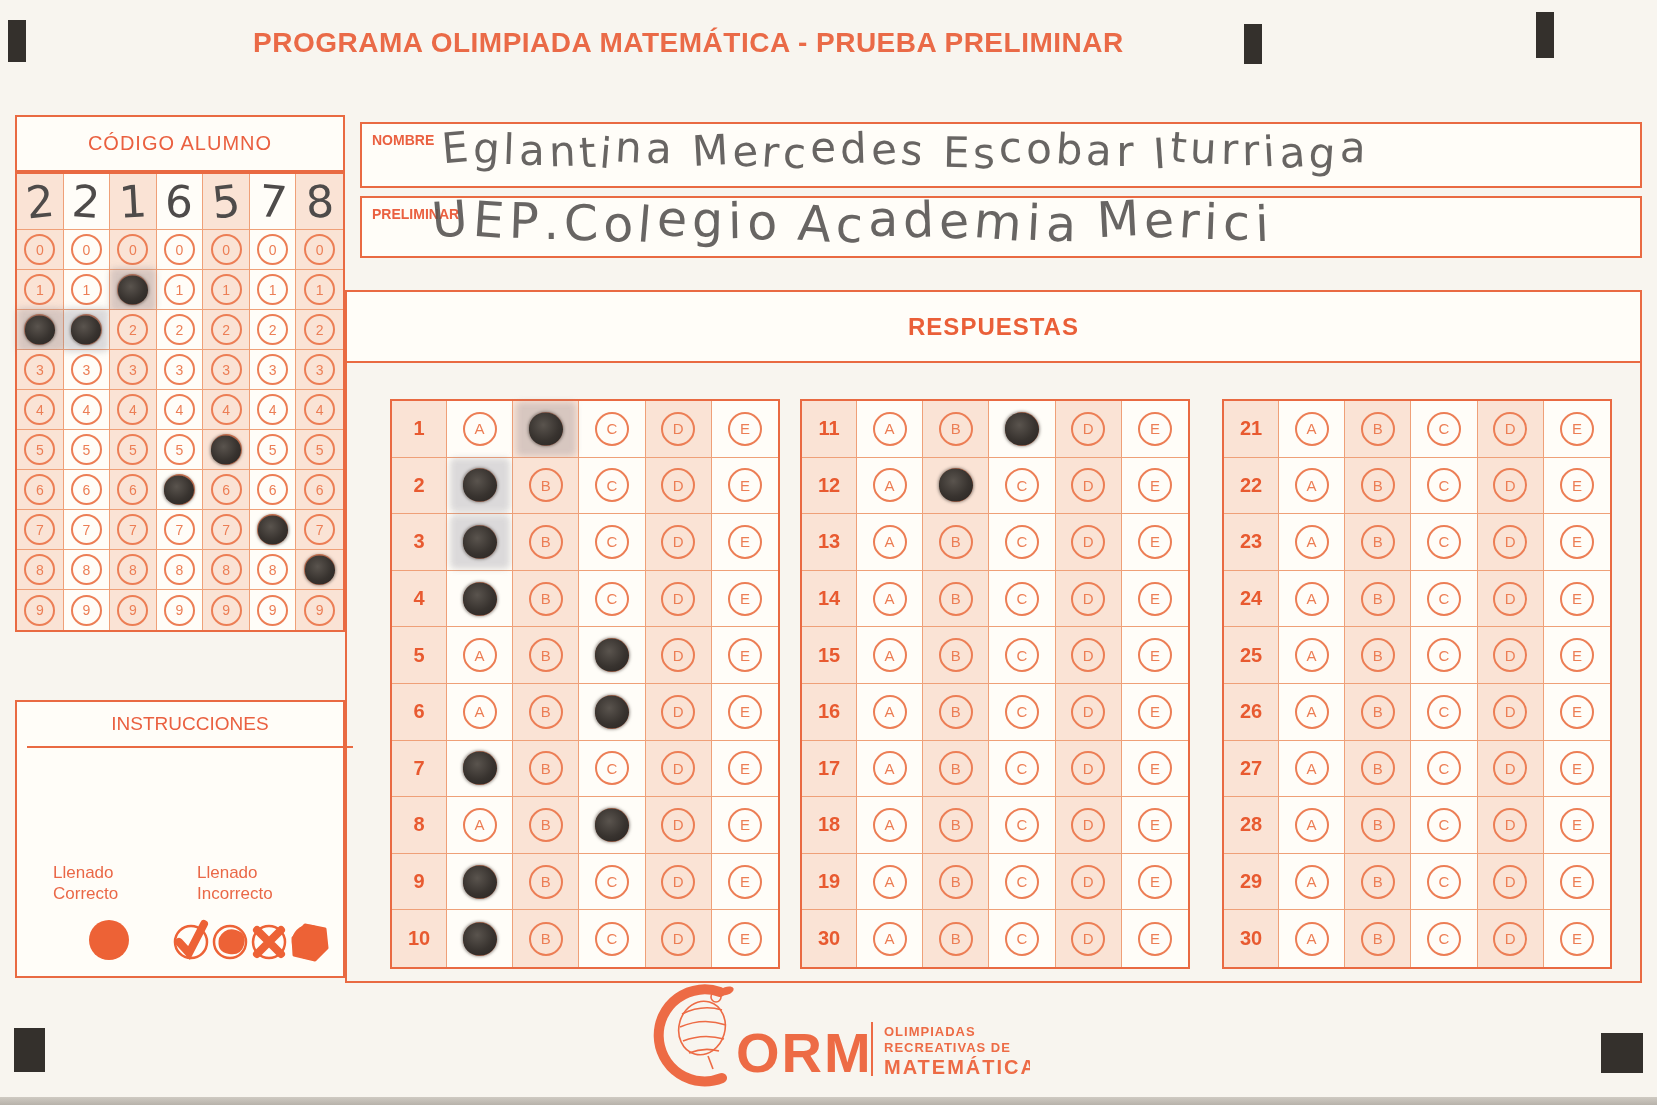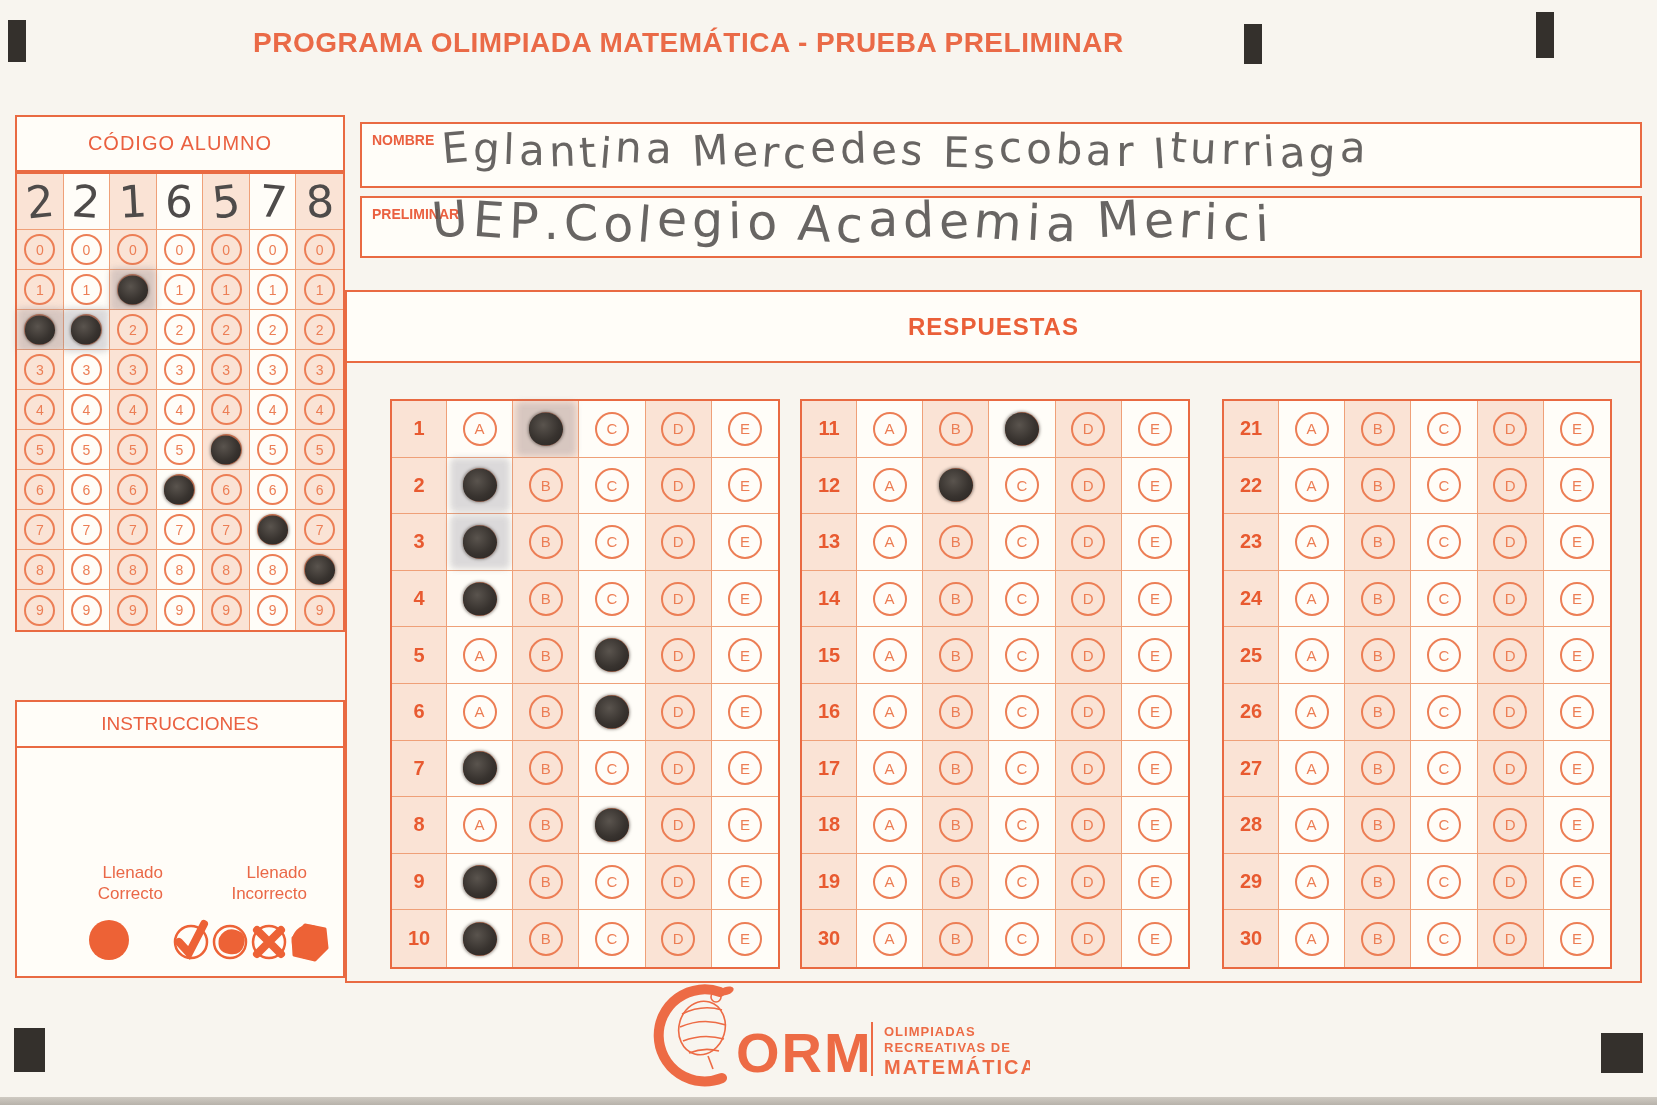--- a/index.html
+++ b/index.html
@@ -55,26 +55,26 @@
                width:34px;height:33px;border-radius:48% 52% 50% 47%;
                background:radial-gradient(circle at 42% 38%, #5a544e 0%, #38332f 55%, #262220 100%);
                box-shadow:0 0 3px 1px rgba(70,64,58,.55);}
   .filled-mark.small{width:30px;height:29px;}
   .smudge{position:absolute;left:50%;top:50%;transform:translate(-50%,-50%);
           width:60px;height:54px;border-radius:5px;background:rgba(126,126,140,.28);filter:blur(3px);}
   .smudge.small{width:46px;height:44px;}
 
   
   .instr-box{left:15px;top:700px;width:330px;height:278px;}
-  .instr-title{position:absolute;left:0;top:0;width:100%;height:46px;display:flex;align-items:center;
+  .instr-title{position:absolute;left:10px;top:0;width:100%;height:46px;display:flex;align-items:center;
                justify-content:center;font-size:19px;color:#ea6040;border-bottom:2px solid #e96a42;
                box-sizing:border-box;}
   .instr-body{position:absolute;left:16px;top:58px;width:298px;font-size:17px;line-height:1.33;
               color:#ea6847;}
-  .llenado{position:absolute;width:110px;text-align:right;font-size:17px;line-height:1.25;color:#ea6847;}
+  .llenado{position:absolute;width:110px;text-align:left;font-size:17px;line-height:1.25;color:#ea6847;}
   .llenado-correct{left:36px;top:160px;}
   .llenado-incorrect{left:180px;top:160px;}
   .dot-correct{position:absolute;left:72px;top:218px;width:40px;height:40px;border-radius:50%;
                background:#ed6236;}
   .incorrect-icons{position:absolute;left:150px;top:210px;}
 
   
   .logo{position:absolute;left:640px;top:984px;}
 </style>
 </head>

